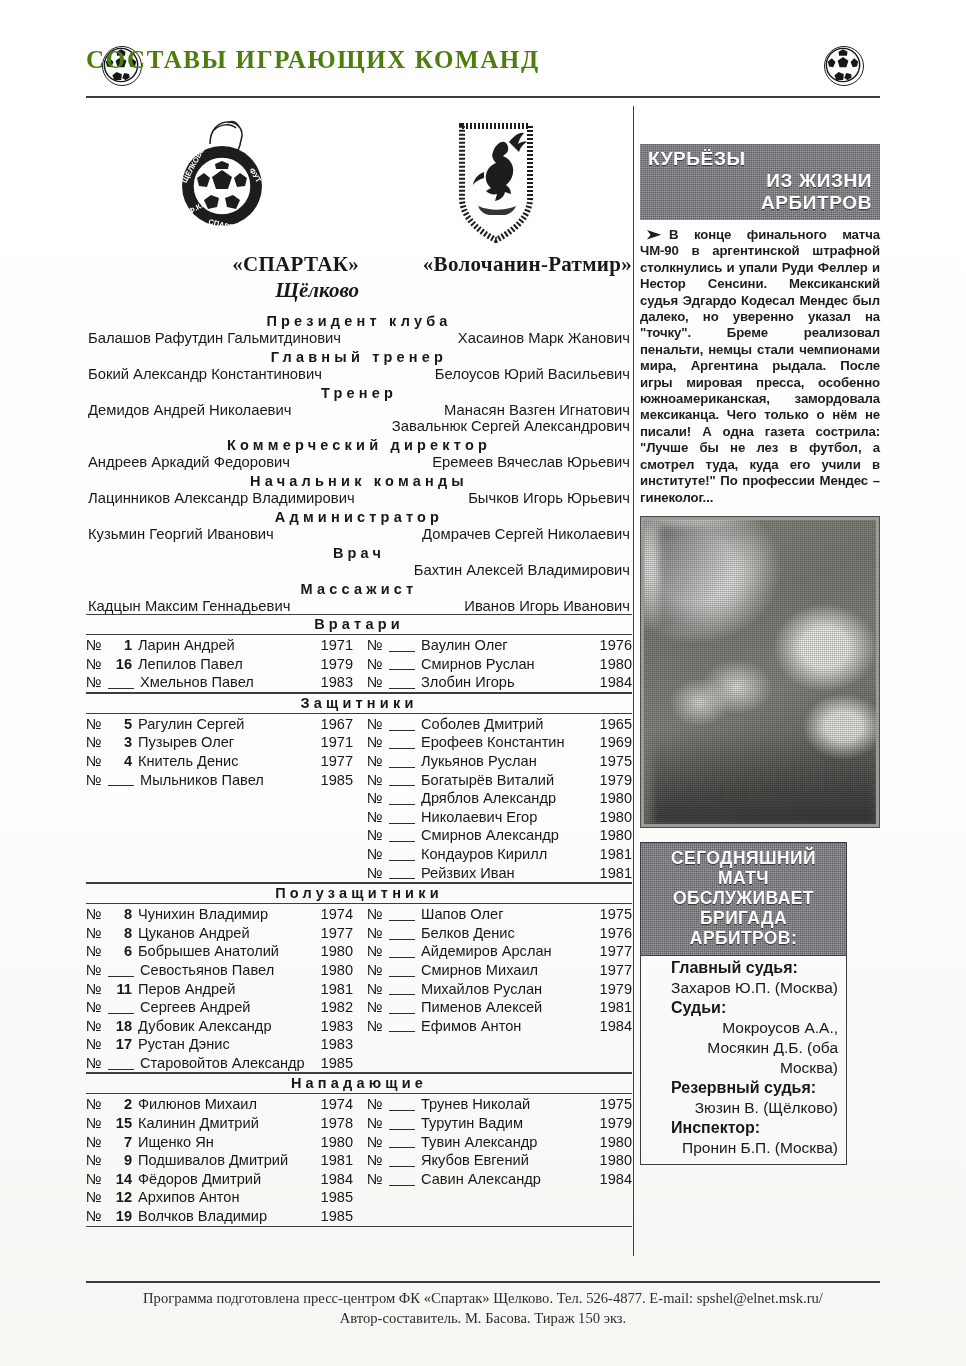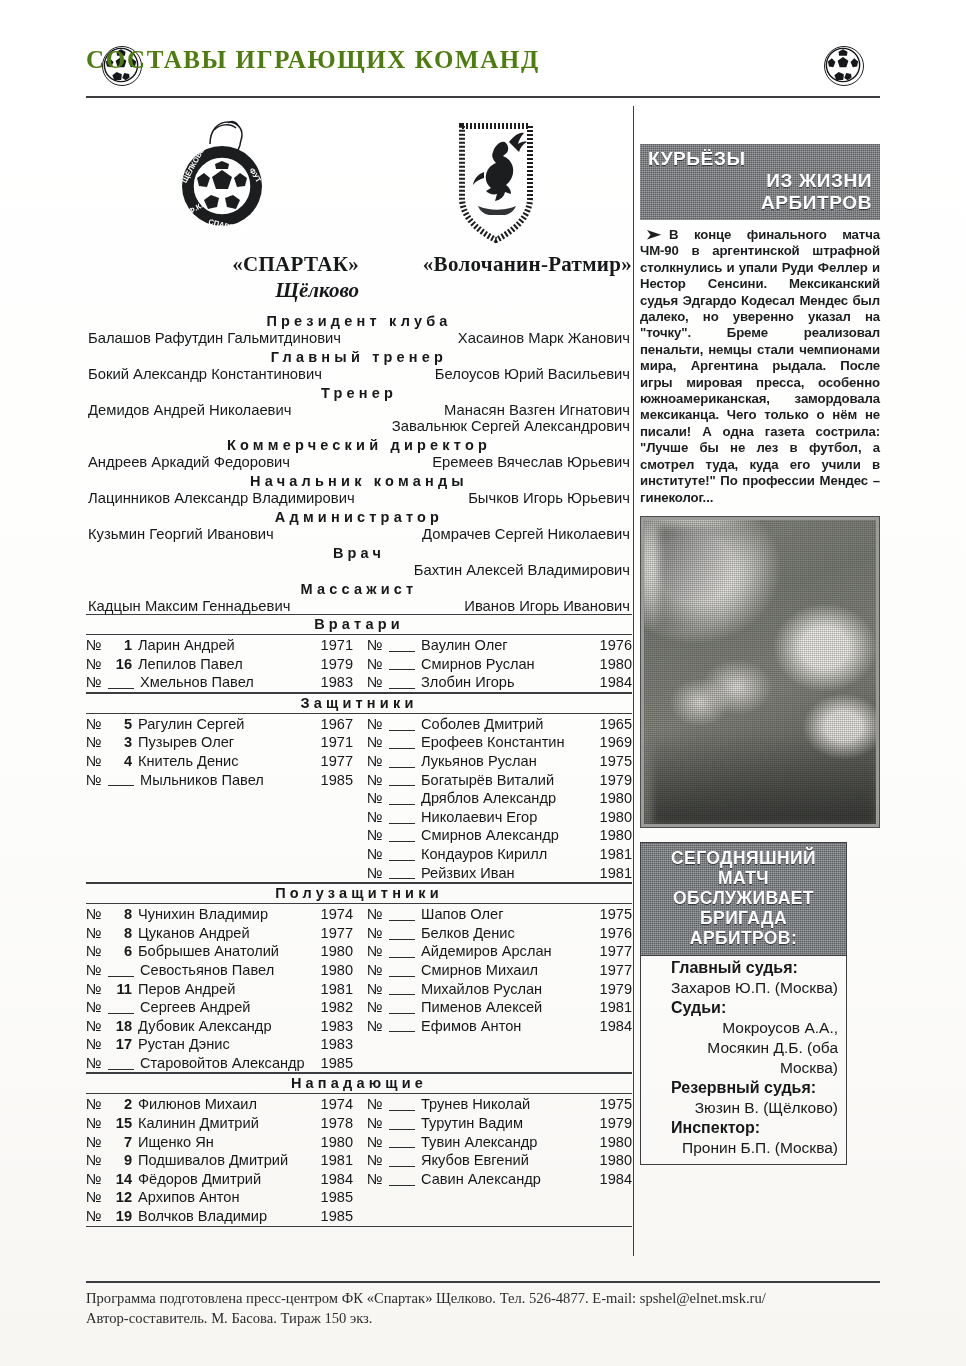--- a/index.html
+++ b/index.html
@@ -311,21 +311,21 @@
     top: 1281px;
     width: 794px;
     height: 0;
     border-top: 2px solid #3b3d40;
   }
   .footer {
     position: absolute;
     left: 86px;
     top: 1288px;
     width: 794px;
-    text-align: left;
+    text-align: center;
     font-family: "Liberation Serif", serif;
     font-size: 14.6px;
     line-height: 20px;
     color: #2a2c2e;
   }
 </style>
 </head>
 <body>
 
 <div class="page">

